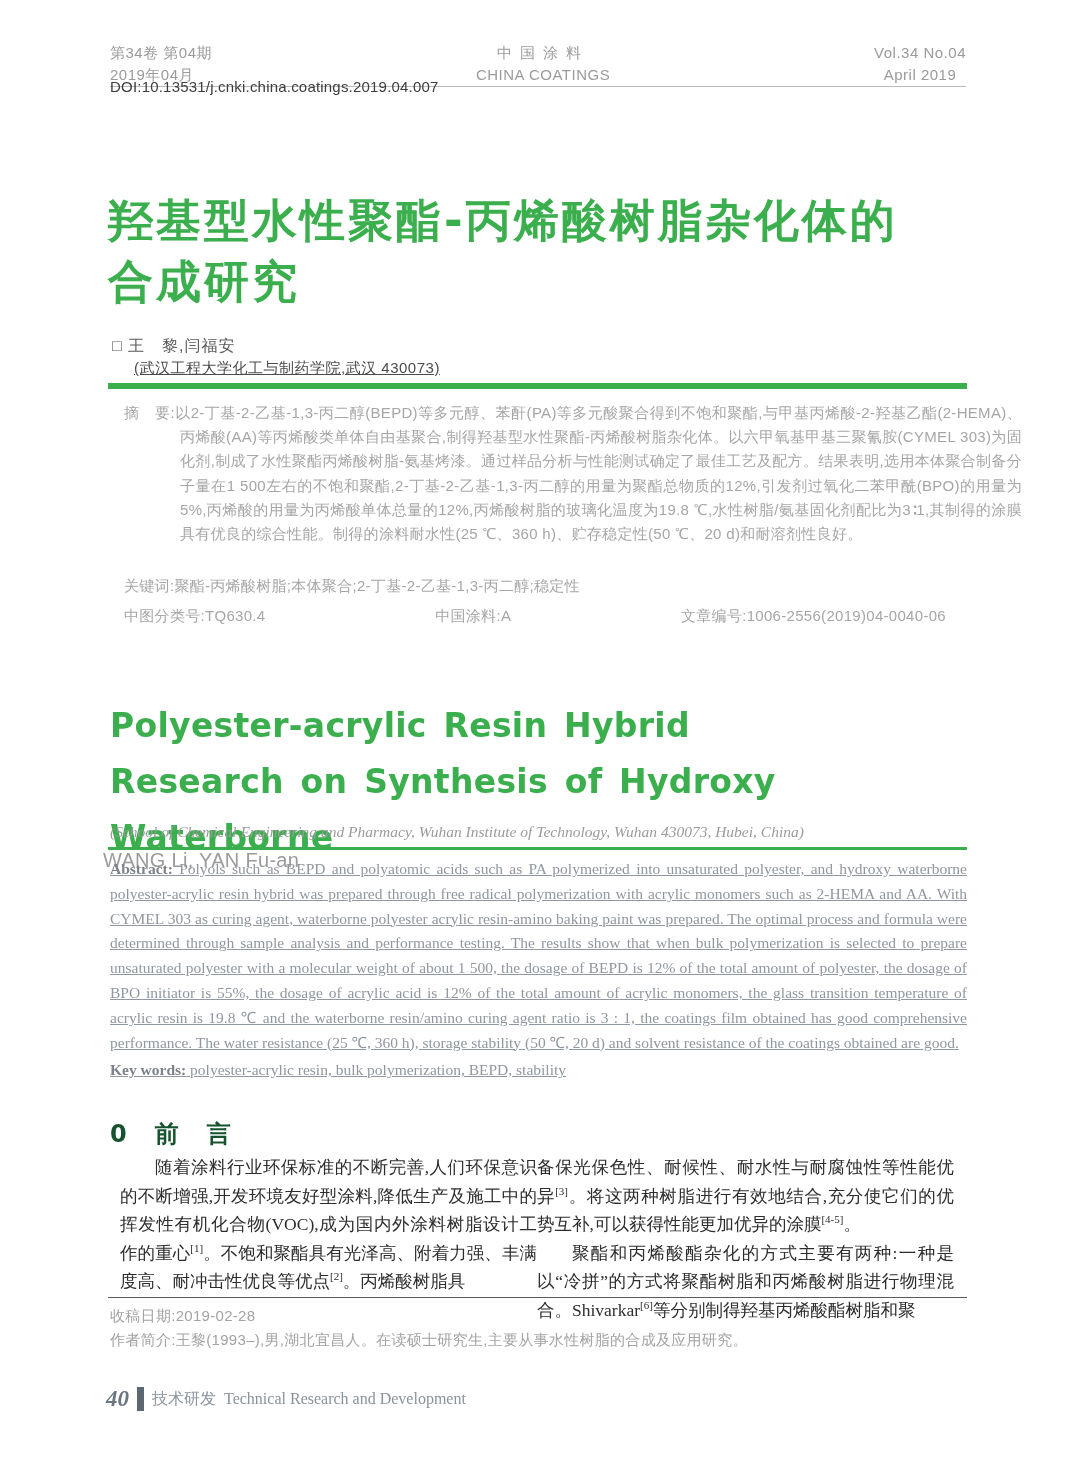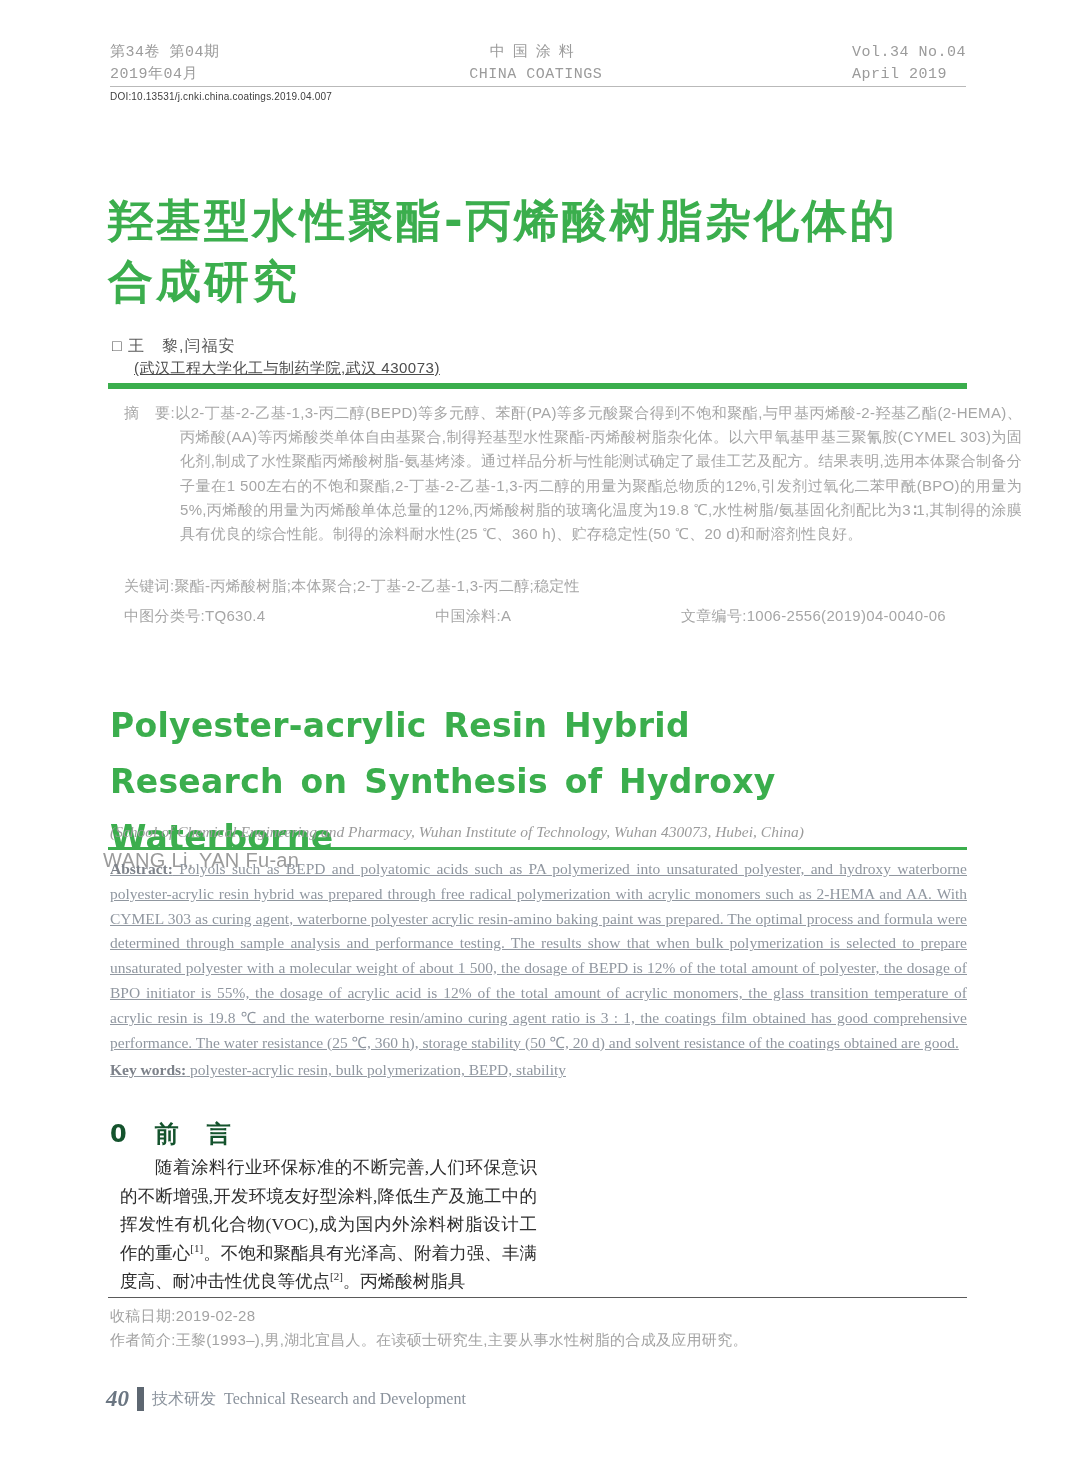--- a/index.html
+++ b/index.html
@@ -3,26 +3,26 @@
 <meta charset="utf-8">
 <style>
   html,body{margin:0;padding:0;background:#e8e8e8;}
   .page{
     position:relative;width:1075px;height:1459px;margin:0 auto;
     background:#ffffff;overflow:hidden;
     font-family:"Liberation Sans",sans-serif;color:#333;
   }
   
   .jheader{position:absolute;top:42px;left:110px;width:856px;display:flex;justify-content:space-between;
-    font-size:15px;line-height:22px;color:#9b9b9b;letter-spacing:.5px;font-family:Liberation Mono, monospace;}
+    font-size:15px;line-height:22px;color:#9b9b9b;letter-spacing:.5px;}
   .jheader .center{text-align:center;}
   .jheader .center .zh{letter-spacing:8px;}
-  .jheader .right{text-align:left;}
+  .jheader .right{text-align:center;}
   .header-rule{position:absolute;top:86px;left:110px;width:856px;height:1px;background:#b9b9b9;}
-  .doi{position:absolute;top:91px;left:110px;font-size:10px;color:#3d3d3d;letter-spacing:.2px;}
+  .doi{position:absolute;top:78px;left:110px;font-size:15px;color:#3d3d3d;letter-spacing:.2px;}
   
   .zh-title{position:absolute;top:190px;left:108px;width:900px;
     font-family:"DejaVu Sans",sans-serif;font-weight:700;
     font-size:45px;line-height:61px;color:#3bae4d;letter-spacing:3px;}
   .zh-authors{position:absolute;top:336px;left:112px;font-size:16px;color:#5a5a5a;letter-spacing:1px;}
   .zh-affil{position:absolute;top:359px;left:134px;font-size:15px;color:#4c4c4c;letter-spacing:.5px;text-decoration:underline;}
   .green-bar{position:absolute;top:383px;left:108px;width:859px;height:6px;background:#3bae4d;}
   
   .zh-abstract{position:absolute;top:401px;left:124px;width:842px;
     font-size:15px;line-height:24.2px;color:#a6a6a6;text-align:justify;
@@ -121,20 +121,24 @@
     <div><b>Abstract:</b><span> Polyols such as BEPD and polyatomic acids such as PA polymerized into unsaturated polyester, and hydroxy waterborne polyester-acrylic resin hybrid was prepared through free radical polymerization with acrylic monomers such as 2-HEMA and AA. With CYMEL 303 as curing agent, waterborne polyester acrylic resin-amino baking paint was prepared. The optimal process and formula were determined through sample analysis and performance testing. The results show that when bulk polymerization is selected to prepare unsaturated polyester with a molecular weight of about 1 500, the dosage of BEPD is 12% of the total amount of polyester, the dosage of BPO initiator is 55%, the dosage of acrylic acid is 12% of the total amount of acrylic monomers, the glass transition temperature of acrylic resin is 19.8 ℃ and the waterborne resin/amino curing agent ratio is 3 : 1, the coatings film obtained has good comprehensive performance. The water resistance (25 ℃, 360 h), storage stability (50 ℃, 20 d) and solvent resistance of the coatings obtained are good.</span></div>
     <div class="en-keywords"><b>Key words:</b><span> polyester-acrylic resin, bulk polymerization, BEPD, stability</span></div>
   </div>
 
   <div class="intro-heading">0　前　言</div>
 
   <div class="columns">
     <div class="col">
       <p class="indent">随着涂料行业环保标准的不断完善,人们环保意识的不断增强,开发环境友好型涂料,降低生产及施工中的挥发性有机化合物(VOC),成为国内外涂料树脂设计工作的重心<sup>[1]</sup>。不饱和聚酯具有光泽高、附着力强、丰满度高、耐冲击性优良等优点<sup>[2]</sup>。丙烯酸树脂具</p>
     </div>
+    <div class="col">
+      <p>备保光保色性、耐候性、耐水性与耐腐蚀性等性能优异<sup>[3]</sup>。将这两种树脂进行有效地结合,充分使它们的优势互补,可以获得性能更加优异的涂膜<sup>[4-5]</sup>。</p>
+      <p class="indent">聚酯和丙烯酸酯杂化的方式主要有两种:一种是以“冷拼”的方式将聚酯树脂和丙烯酸树脂进行物理混合。Shivarkar<sup>[6]</sup>等分别制得羟基丙烯酸酯树脂和聚</p>
+    </div>
   </div>
 
   <div class="foot-rule"></div>
   <div class="footnotes">
     <div>收稿日期:2019-02-28</div>
     <div>作者简介:王黎(1993–),男,湖北宜昌人。在读硕士研究生,主要从事水性树脂的合成及应用研究。</div>
   </div>
 
   <div class="pfooter">
     <span class="pnum">40</span>

